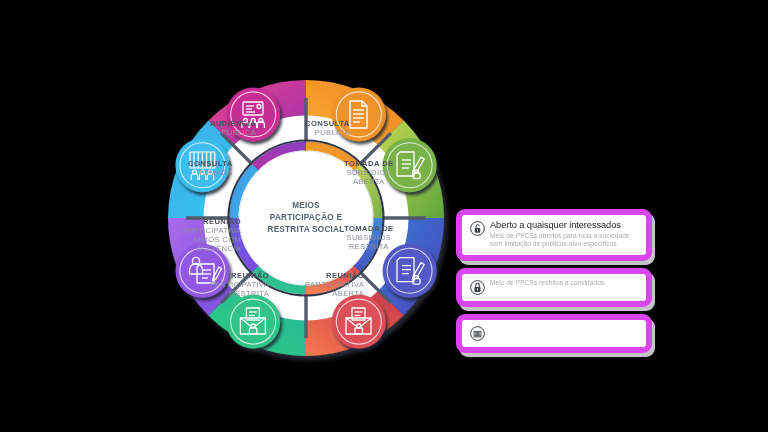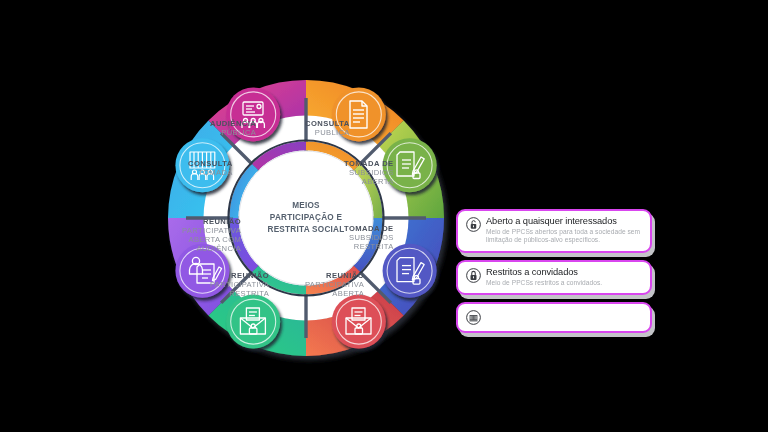--- a/index.html
+++ b/index.html
@@ -39,21 +39,21 @@
     letter-spacing: .45px;
   }
   .wheel-label .lbl-2,
   .wheel-label .lbl-3,
   .wheel-label .lbl-4 {
     display: block;
     font-size: 7.6px;
     color: #8b9099;
     letter-spacing: .35px;
   }
-  .lbl-right { text-align: right; }
+  .lbl-right { text-align: center; }
   .lbl-left  { text-align: right; }
 
   #hub-text {
     position: absolute;
     left: 50%; top: 50%;
     transform: translate(-50%, -50%);
     width: 96px;
     text-align: center;
     color: #55606e;
     font-size: 8.2px;
@@ -65,21 +65,21 @@
 
   
   #legend {
     position: absolute;
     left: 456px; top: 209px;
     width: 196px;
   }
   .legend-card {
     position: relative;
     background: #ffffff;
-    border: 2px solid #d946ef;
+    border: 6px solid #d946ef;
     border-radius: 9px;
     padding: 5px 8px 6px 8px;
     margin-bottom: 7px;
     display: flex;
     align-items: flex-start;
     gap: 5px;
     box-shadow: 3px 4px 0 0 rgba(205,207,211,.95), 5px 6px 7px rgba(0,0,0,.30);
   }
   .legend-icon {
     flex: 0 0 auto;
@@ -384,21 +384,21 @@
 
     <div class="wheel-label lbl-left" style="left:82px; top:232px;">
       <span class="lbl-1">REUNIÃO</span>
       <span class="lbl-2">PARTICIPATIVA</span>
       <span class="lbl-3">RESTRITA</span>
     </div>
 
     <div class="wheel-label lbl-left" style="left:54px; top:178px;">
       <span class="lbl-1">REUNIÃO</span>
       <span class="lbl-2">PARTICIPATIVA</span>
-      <span class="lbl-3">ABERTA COM</span>
+      <span class="lbl-3">MEIOS COM</span>
       <span class="lbl-4">AUDIÊNCIA</span>
     </div>
 
     <div class="wheel-label lbl-left" style="left:60px; top:120px;">
       <span class="lbl-1">CONSULTA</span>
       <span class="lbl-2">TOMADA</span>
     </div>
   </div>
 
   <div id="legend">
@@ -421,21 +421,20 @@
     <div class="legend-card">
       <span class="legend-icon">
         <svg width="15" height="15" viewBox="0 0 24 24">
           <circle cx="12" cy="12" r="11" fill="none" stroke="#3a3d42" stroke-width="1.6"></circle>
           <rect x="7.2" y="11" width="9.6" height="8" rx="1.4" fill="#3a3d42"></rect>
           <path d="M9.2 11 V8.2a2.8 2.8 0 0 1 5.6 0V11" fill="none" stroke="#3a3d42" stroke-width="1.7"></path>
           <rect x="11.3" y="13.3" width="1.5" height="3.2" fill="#ffffff"></rect>
         </svg>
       </span>
       <span class="legend-body">
-        <span class="legend-title" style="display:block">Restritos a convidados</span>
         <span class="legend-desc" style="display:block">Meio de PPCSs restritos a convidados.</span>
       </span>
     </div>
 
     <div class="legend-card">
       <span class="legend-icon">
         <svg width="15" height="15" viewBox="0 0 24 24">
           <circle cx="12" cy="12" r="11" fill="none" stroke="#3a3d42" stroke-width="1.6"></circle>
           <g stroke="#3a3d42" stroke-width="1.2" fill="none">
             <rect x="6.4" y="8.6" width="11.2" height="7.2"></rect>

